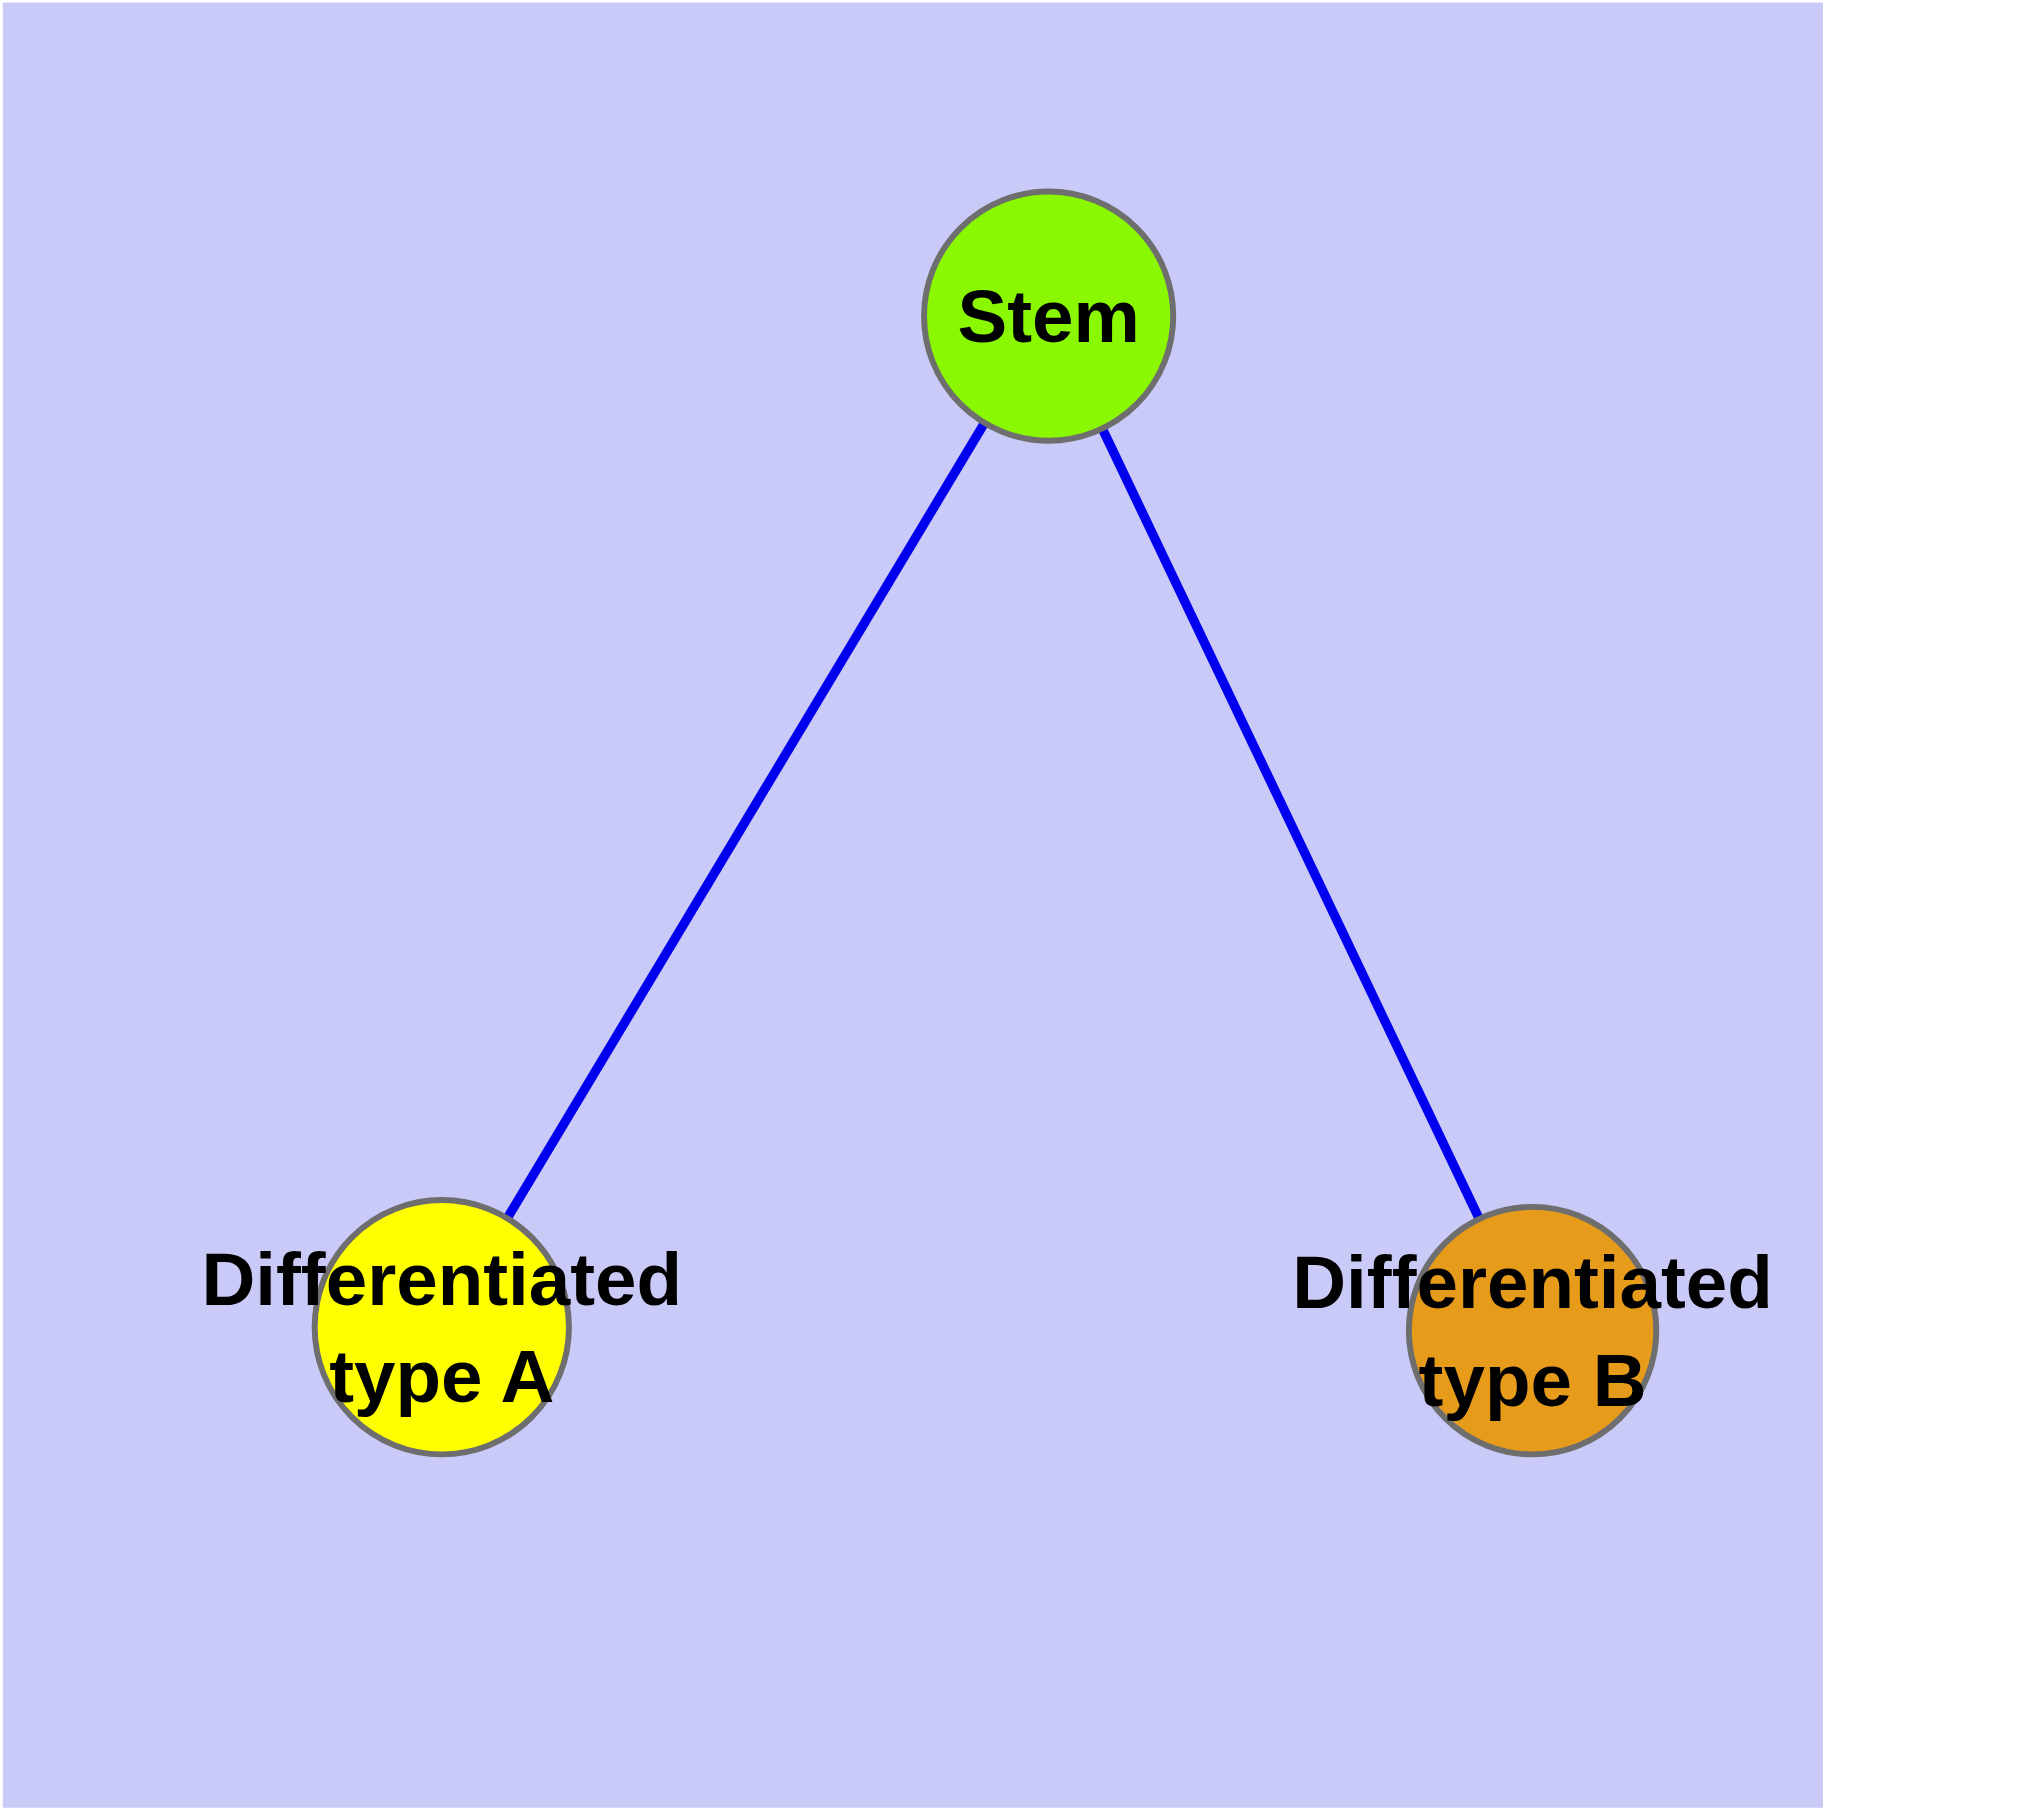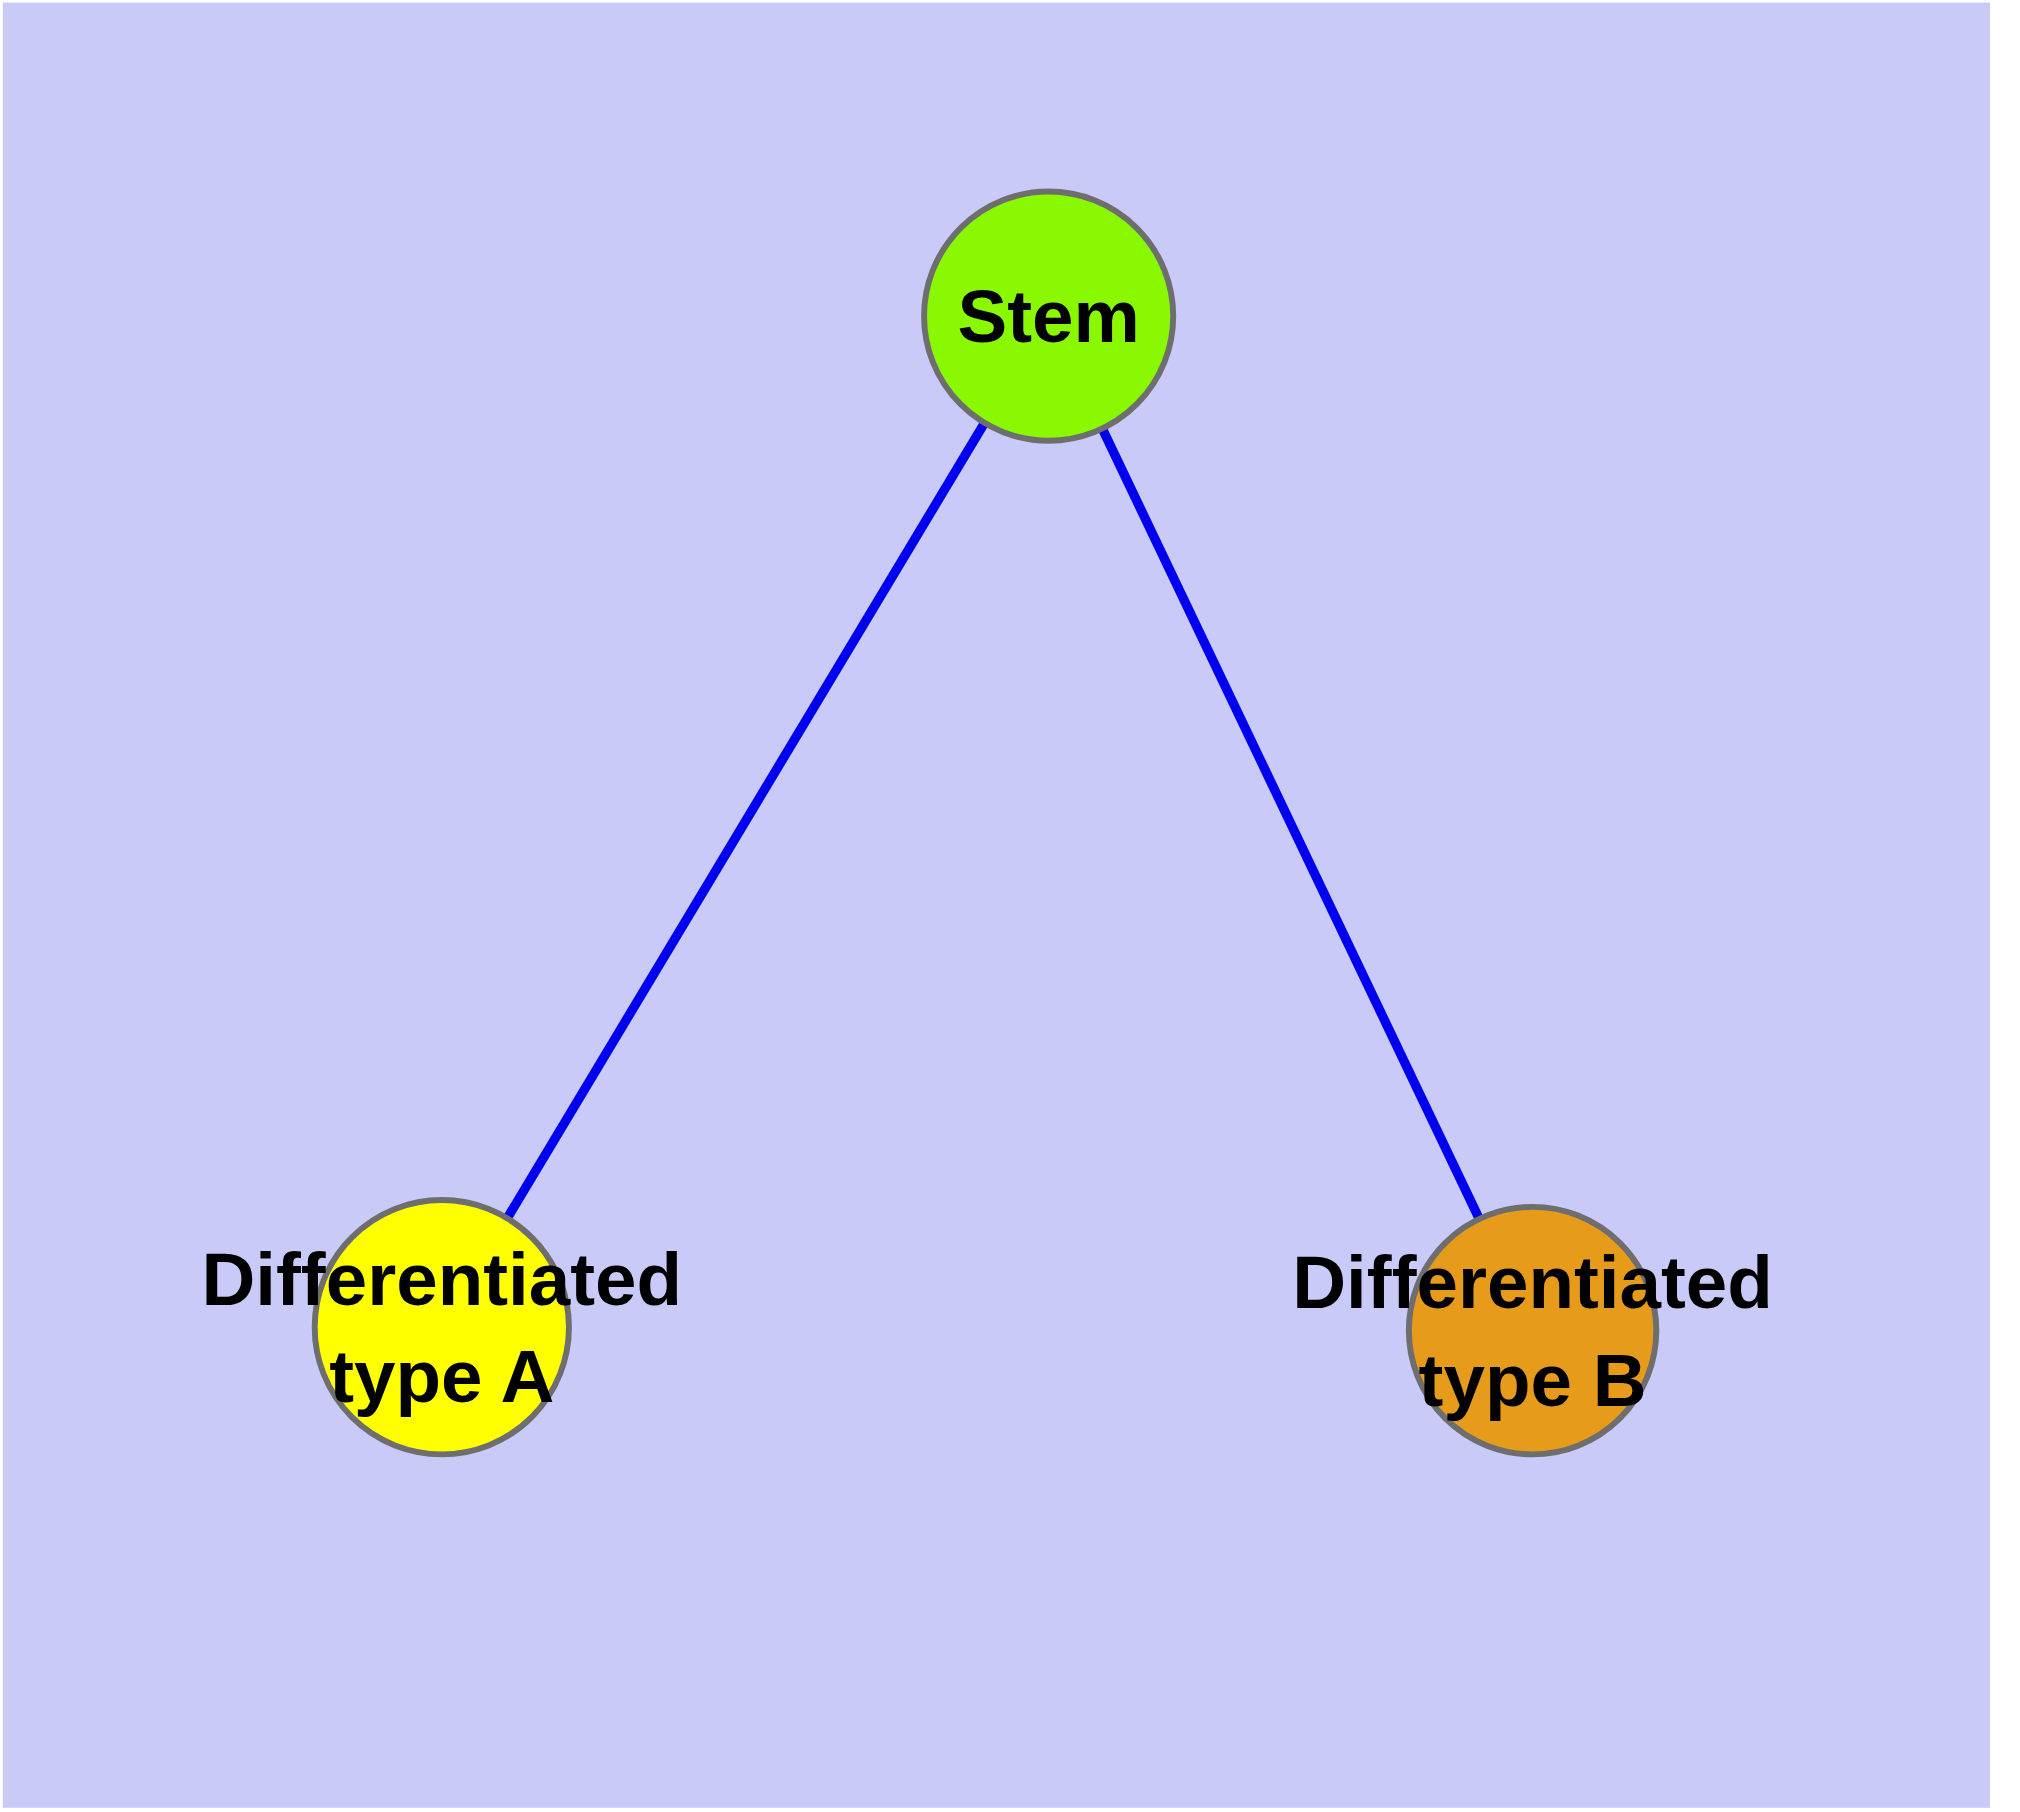--- a/index.html
+++ b/index.html
@@ -3,21 +3,21 @@
 <meta charset="utf-8">
 <style>
   
   html, body {
     margin: 0;
     padding: 0;
     background: #ffffff;
   }
   .figure-wrap {
     position: relative;
-    width: 1990px;
+    width: 1823px;
     height: 1812px;
     background: #ffffff;
     overflow: hidden;
   }
   svg {
     display: block;
     position: absolute;
     top: 0;
     left: 0;
   }

